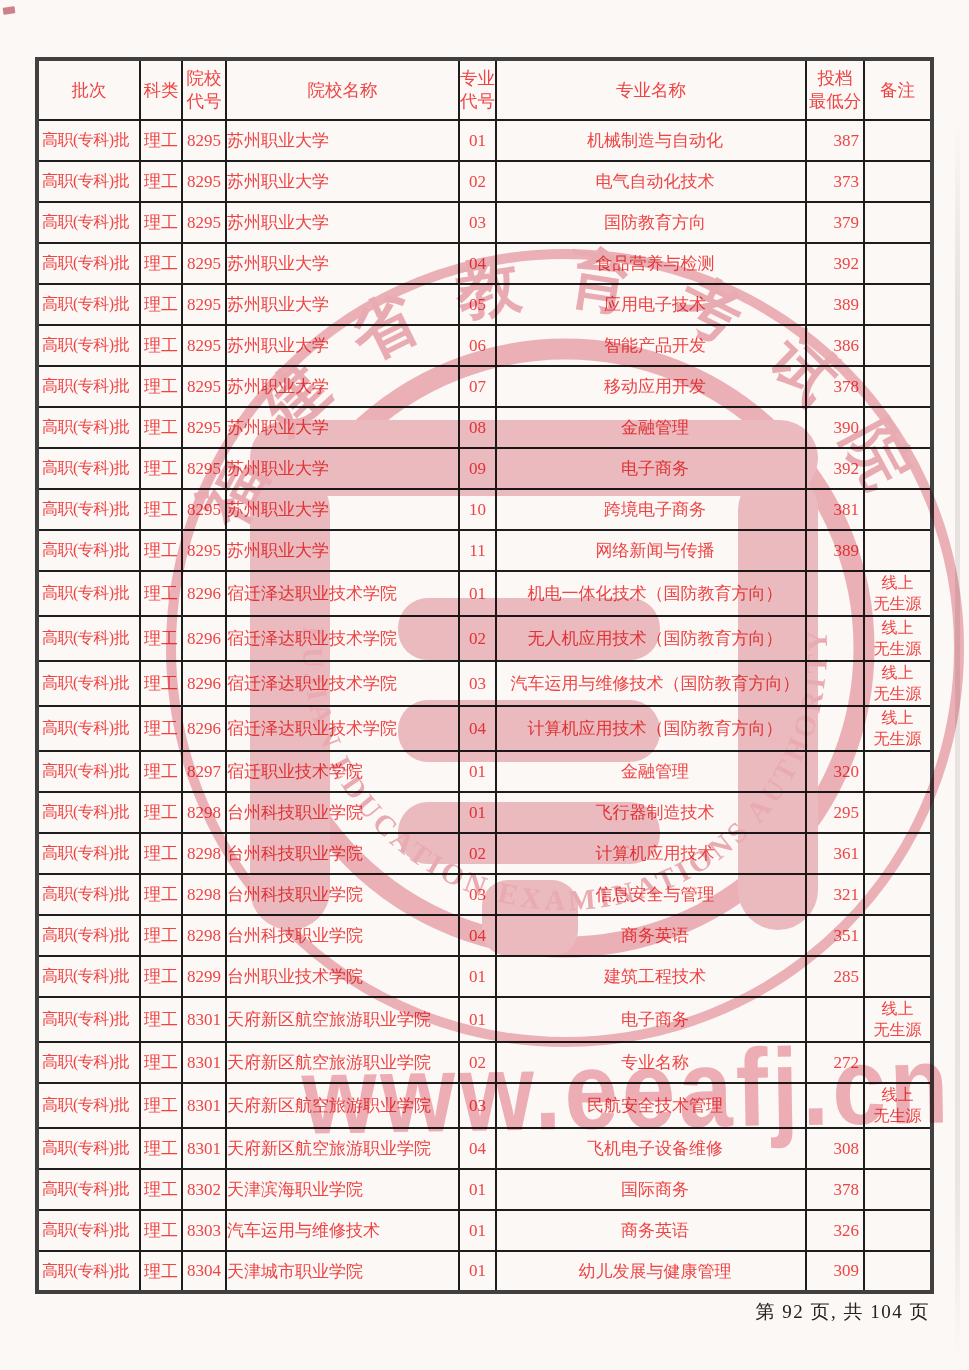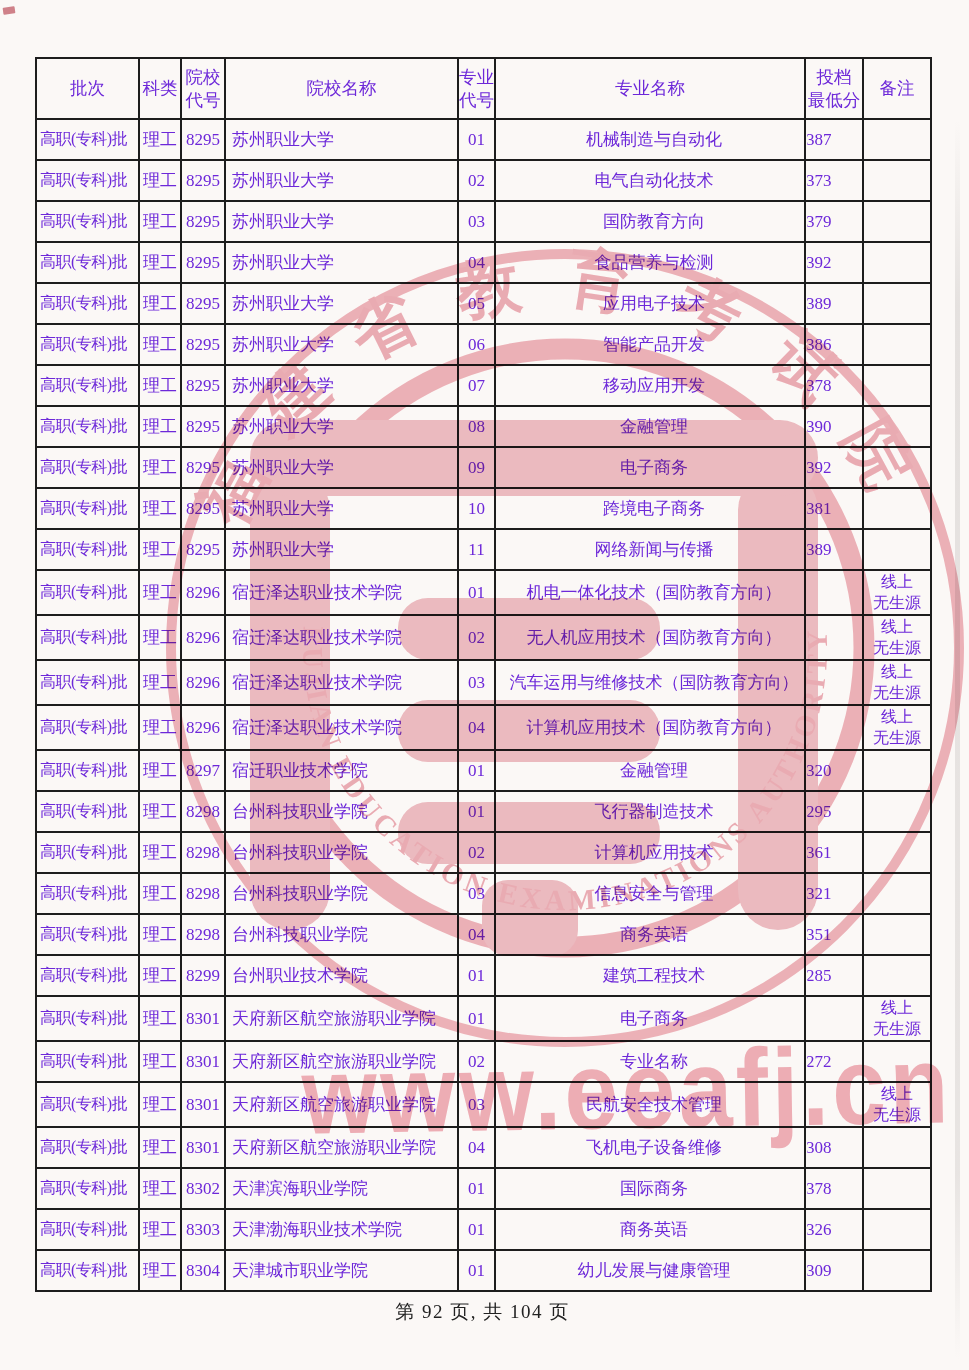--- a/index.html
+++ b/index.html
@@ -6,44 +6,44 @@
   .page {
     position:relative; width:969px; height:1370px;
     background:#fbf8f6; overflow:hidden;
     font-family:"Liberation Serif","DejaVu Serif",serif;
     color:#1a1a1a;
   }
   
   table.results {
     position:absolute; left:35px; top:57px; width:895px;
     border-collapse:collapse; table-layout:fixed;
-    font-size:17px; color:#6d28d9;
-    border:1px solid #404040;
+    font-size:17px; color:#ef4444;
+    border:4px solid #404040;
     z-index:1;
   }
   .results th, .results td {
     border:2px solid #1d1d1d; padding:0; overflow:hidden;
     background:transparent; font-weight:normal;
   }
   .results thead tr { height:61px; }
   .results tbody tr { height:41px; }
   .results tbody tr.tall { height:45px; }
   .results th { font-size:17.5px; line-height:1.3; text-align:center; }
   td.c0 { font-size:16px; padding-left:3px; letter-spacing:-0.5px; text-align:left; }
   td.c1 { text-align:center; }
   td.c2 { text-align:center; }
-  td.c3 { text-align:left; padding-left:6px; }
+  td.c3 { text-align:left; padding-left:0; }
   td.c4 { text-align:center; }
   td.c5 { text-align:center; padding-left:8px; }
-  td.c6 { padding-right:4px;border-radius:19px; }
+  td.c6 { text-align:right; padding-right:4px;border-radius:19px; }
   td.c7 { text-align:center; font-size:16px; line-height:1.28;margin-left:16px; }
   
   .footer {
     position:absolute; left:35px; width:895px; top:1299px;
-    text-align:center; font-size:19px; letter-spacing:1.5px; color:#222;
+    text-align:right; font-size:19px; letter-spacing:1.5px; color:#222;
     z-index:1;
   }
   
   .watermark {
     position:absolute; inset:0; z-index:3;
     pointer-events:none; mix-blend-mode:multiply;
   }
   
   .corner-mark {
     position:absolute; left:3px; top:7px; width:12px; height:7px;
@@ -345,21 +345,21 @@
           <td class="c3">天津滨海职业学院</td>
           <td class="c4">01</td>
           <td class="c5">国际商务</td>
           <td class="c6">378</td>
           <td class="c7"></td>
         </tr>
         <tr>
           <td class="c0">高职(专科)批</td>
           <td class="c1">理工</td>
           <td class="c2">8303</td>
-          <td class="c3">天津渤海职业技术学院</td>
+          <td class="c3">汽车运用与维修技术</td>
           <td class="c4">01</td>
           <td class="c5">商务英语</td>
           <td class="c6">326</td>
           <td class="c7"></td>
         </tr>
         <tr>
           <td class="c0">高职(专科)批</td>
           <td class="c1">理工</td>
           <td class="c2">8304</td>
           <td class="c3">天津城市职业学院</td>

